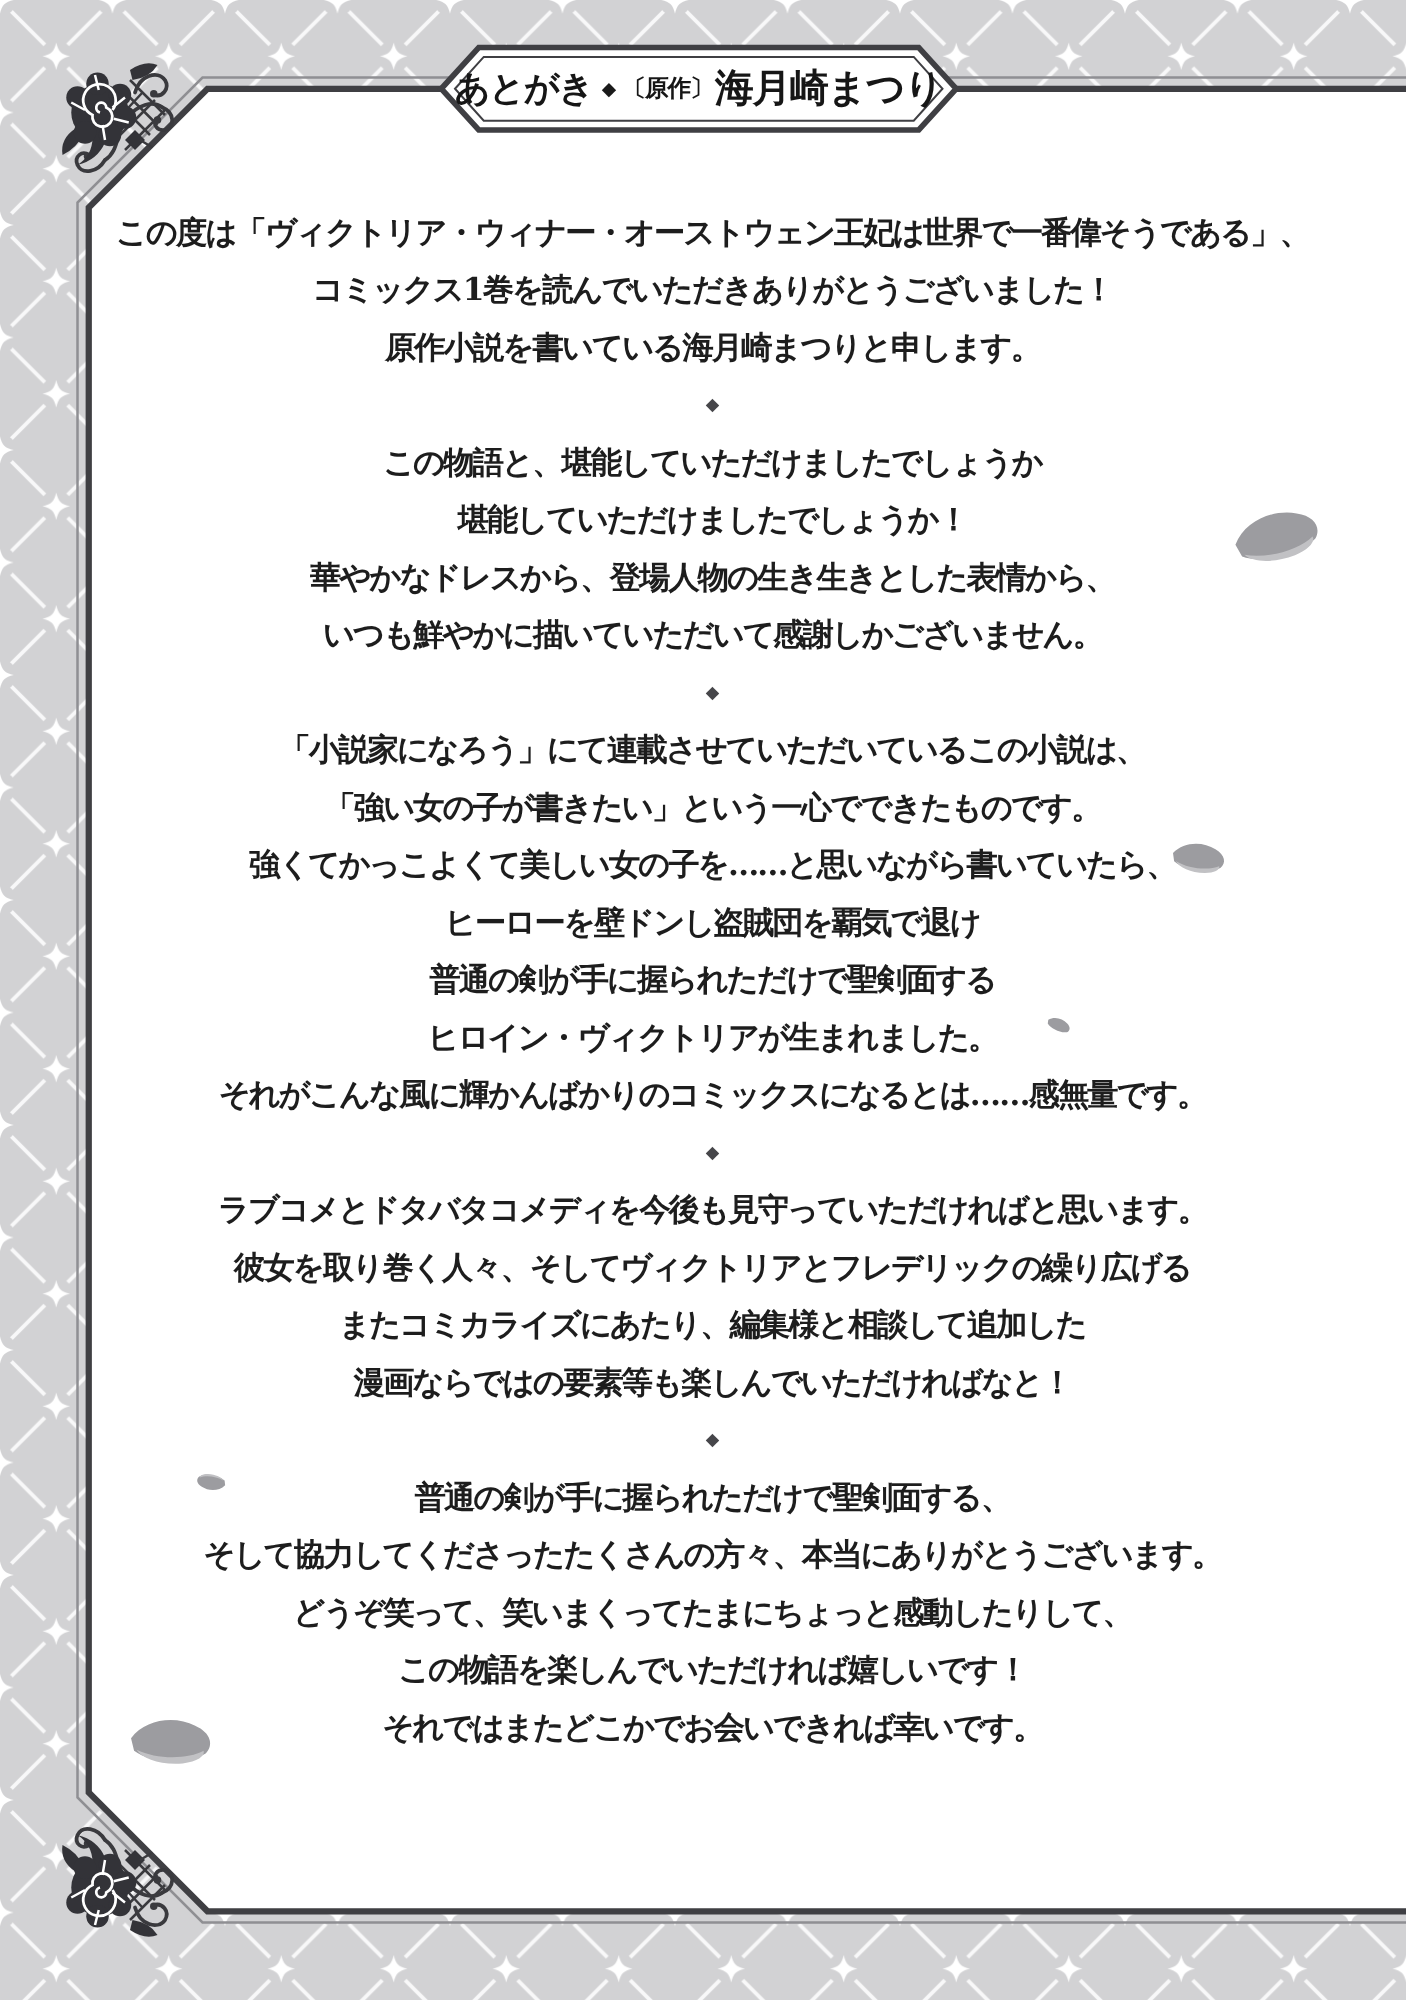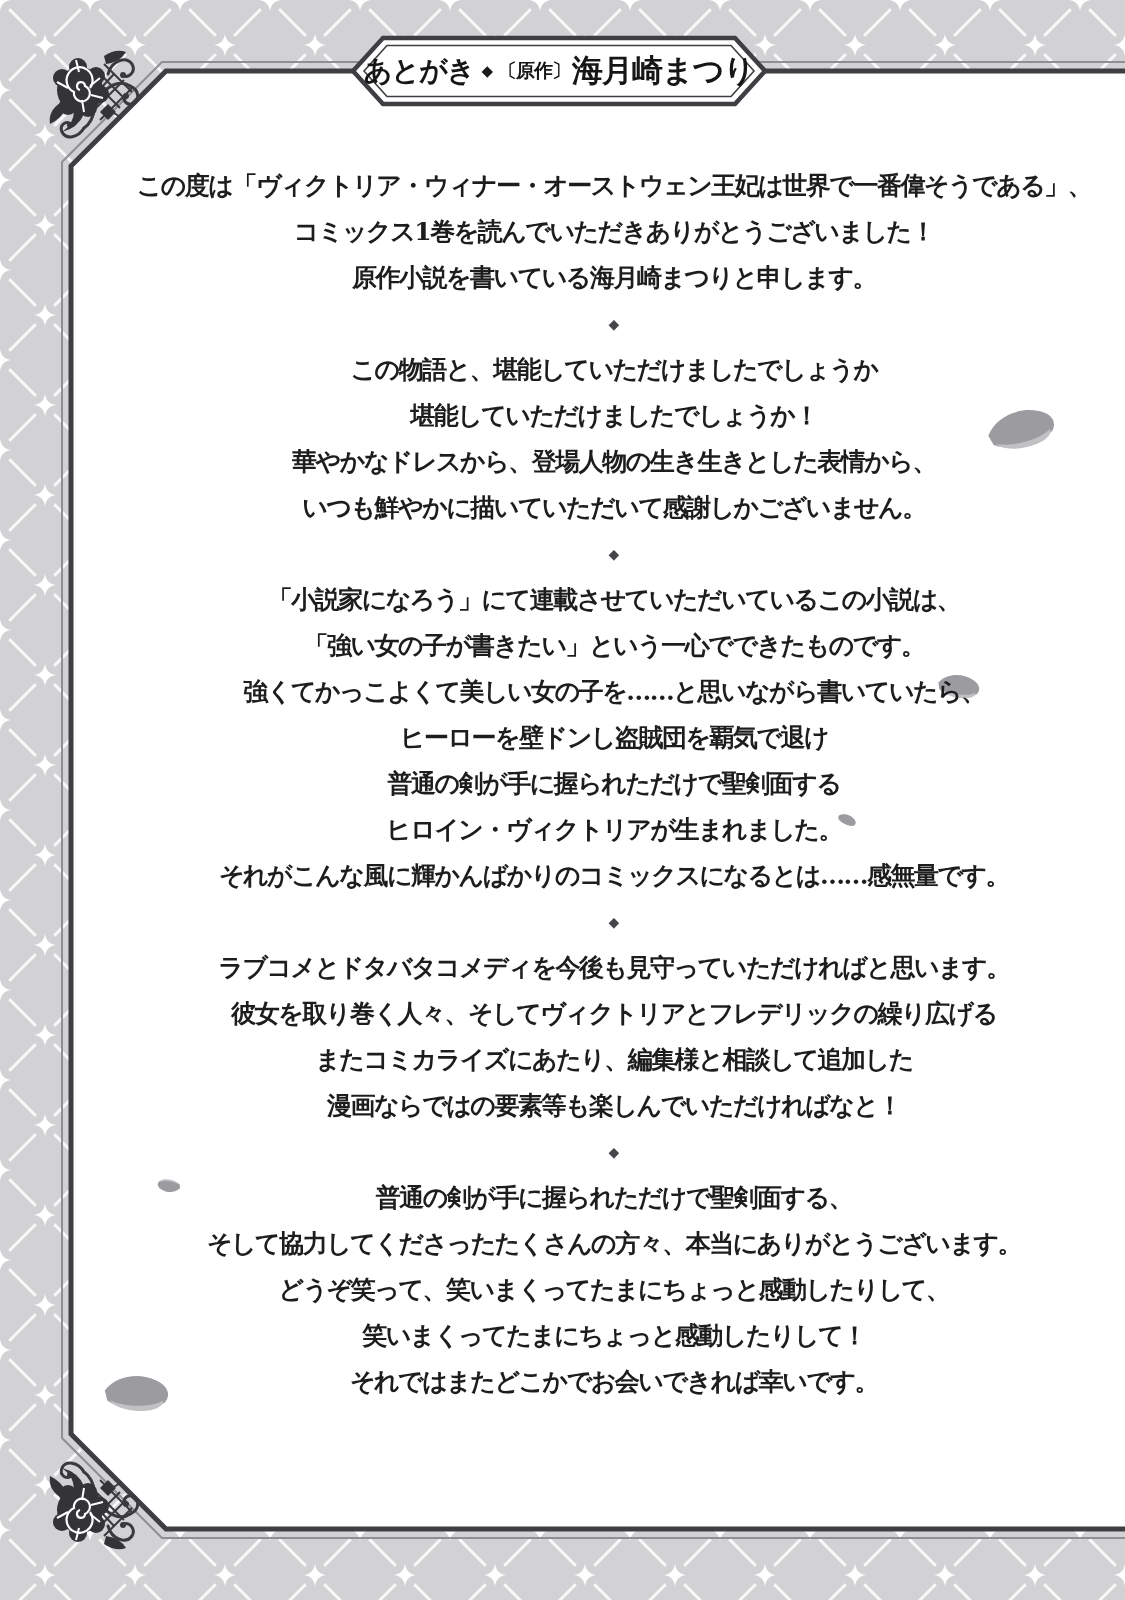--- a/index.html
+++ b/index.html
@@ -7,21 +7,21 @@
        font-family:"DejaVu Serif","Liberation Serif",serif;}
   .page{position:relative;width:1125px;height:1600px;background:#f9a8d4;}
   .bg-frame{position:absolute;left:0;top:0;width:1125px;height:1600px;display:block;}
   .banner-text{position:absolute;left:353px;top:38px;width:412px;height:66px;
        display:flex;align-items:center;justify-content:center;color:#161616;white-space:nowrap;}
   .banner-text .gothic{font-family:"DejaVu Sans","Liberation Sans",sans-serif;
        font-weight:bold;font-size:28px;letter-spacing:-1px;}
   .banner-text .bdiamond{font-size:15px;margin:0 5px 0 7px;color:#1a1a1a;}
   .banner-text .credit{font-size:19px;font-weight:600;letter-spacing:-1px;margin-right:2px;}
   .banner-text .author{font-size:31px;font-weight:bold;letter-spacing:-1px;}
-  .afterword{position:absolute;left:75px;top:163px;width:990px;text-align:center;padding-left:44px;}
+  .afterword{position:absolute;left:75px;top:163px;width:990px;text-align:center;}
   .tline{height:46px;line-height:46px;font-size:25px;letter-spacing:-1.5px;
        white-space:nowrap;color:#1d1d1d;font-weight:600;}
   .divider{height:46px;line-height:46px;font-size:14px;color:#46464a;}
 </style>
 </head>
 <body>
 
 <div class="page">
 
   <svg class="bg-frame" width="1125" height="1600" viewBox="0 0 1125 1600" xmlns="http://www.w3.org/2000/svg">
@@ -176,17 +176,17 @@
       <div class="tline">それがこんな風に輝かんばかりのコミックスになるとは……感無量です。</div>
       <div class="divider">◆</div>
       <div class="tline">ラブコメとドタバタコメディを今後も見守っていただければと思います。</div>
       <div class="tline">彼女を取り巻く人々、そしてヴィクトリアとフレデリックの繰り広げる</div>
       <div class="tline">またコミカライズにあたり、編集様と相談して追加した</div>
       <div class="tline">漫画ならではの要素等も楽しんでいただければなと！</div>
       <div class="divider">◆</div>
       <div class="tline">普通の剣が手に握られただけで聖剣面する、</div>
       <div class="tline">そして協力してくださったたくさんの方々、本当にありがとうございます。</div>
       <div class="tline">どうぞ笑って、笑いまくってたまにちょっと感動したりして、</div>
-      <div class="tline">笑いまくってたまにちょっと感動したりして！</div>
+      <div class="tline">この物語を楽しんでいただければ嬉しいです！</div>
       <div class="tline">それではまたどこかでお会いできれば幸いです。</div>
     </div>
 
 </div>
 
 </body></html>

